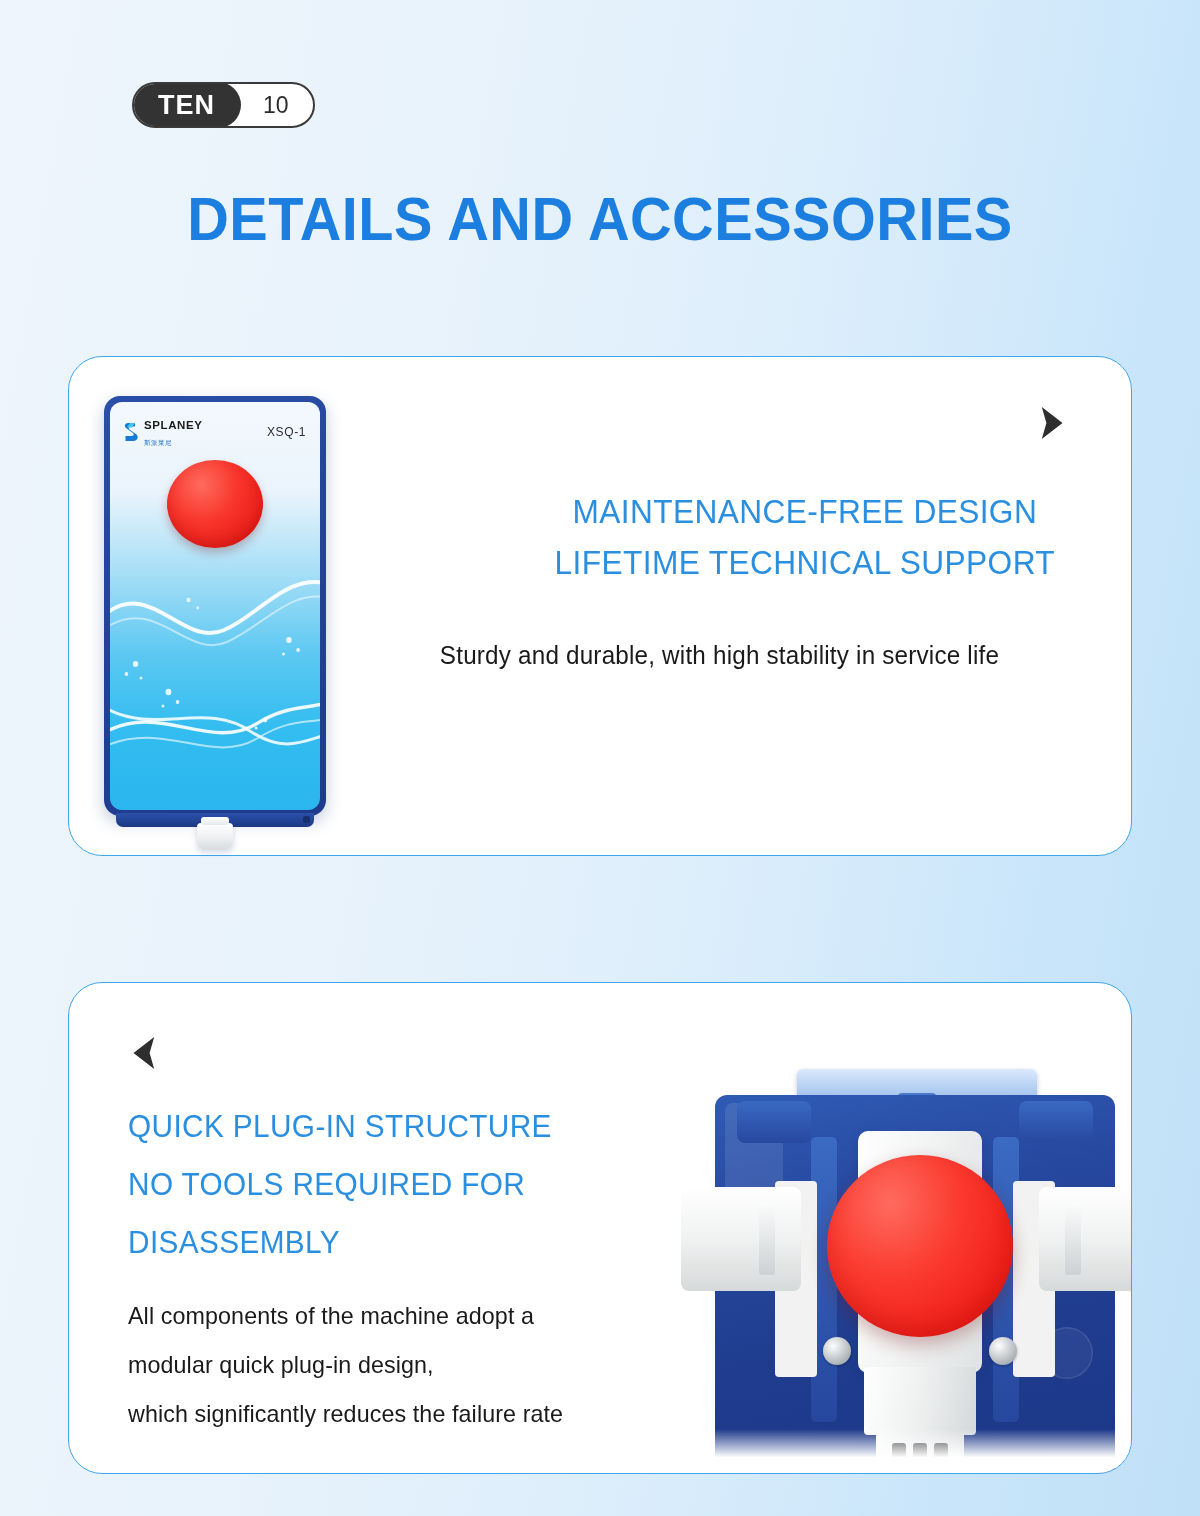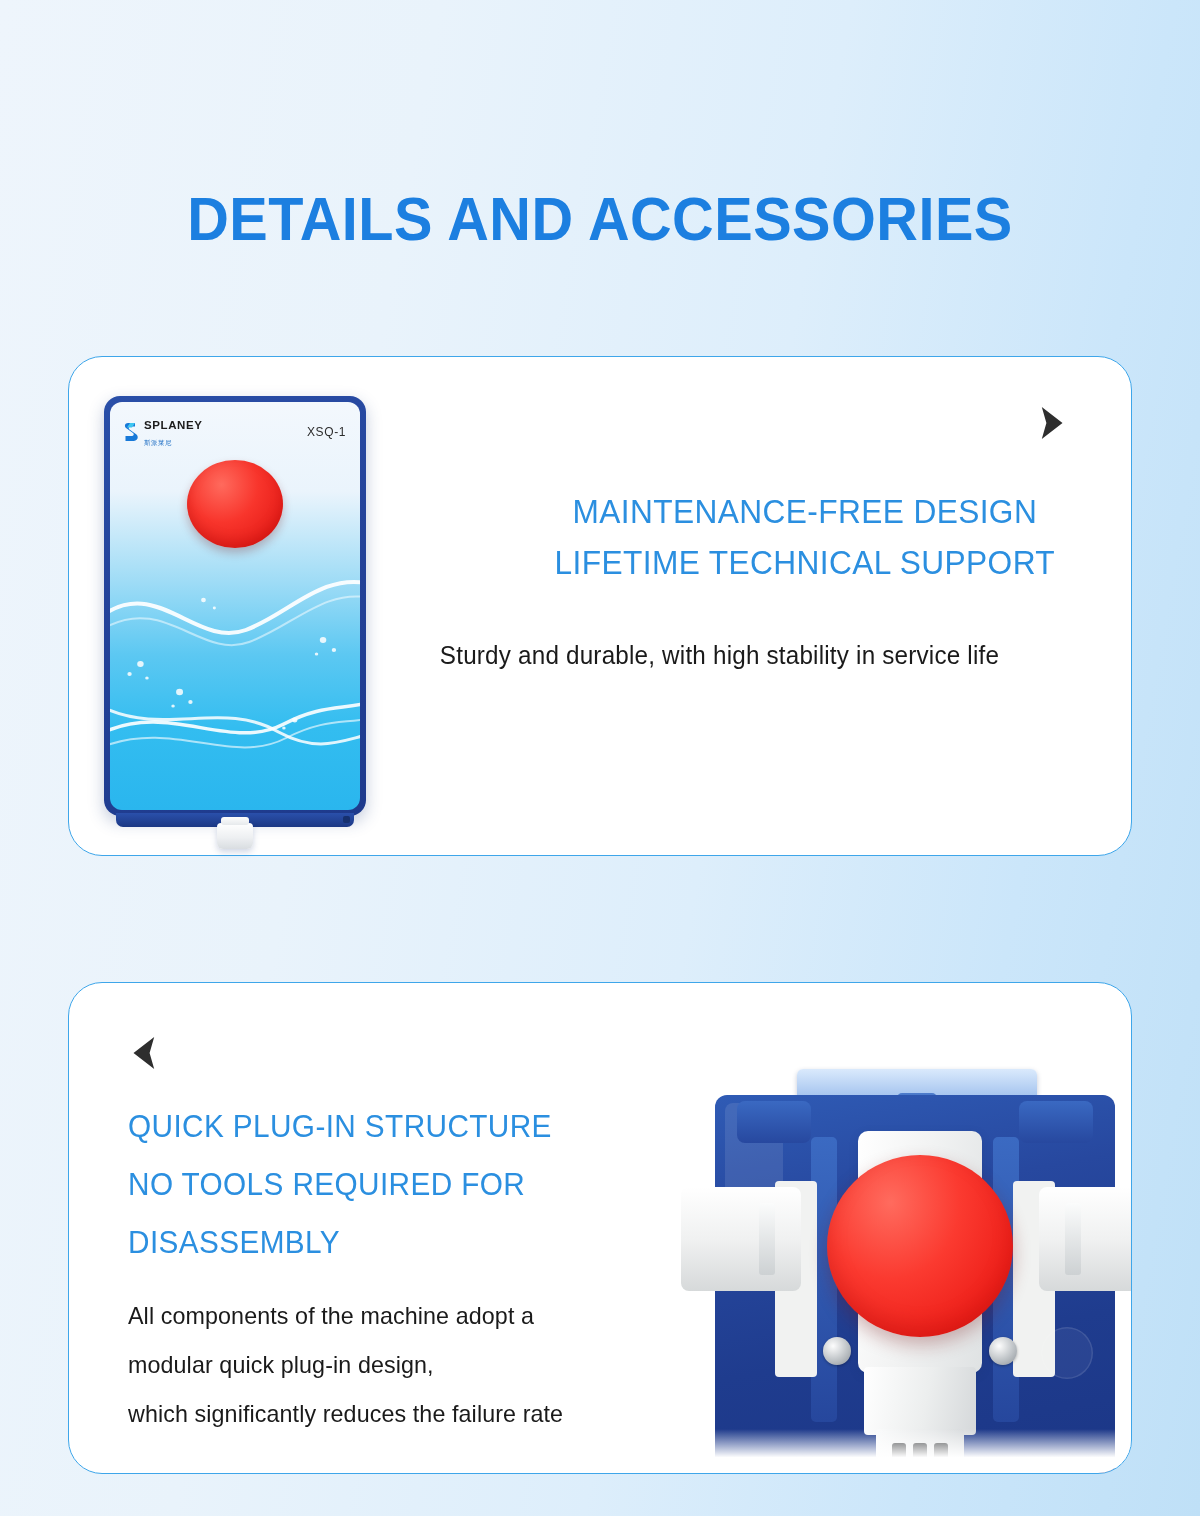--- a/index.html
+++ b/index.html
@@ -81,21 +81,21 @@
   .c2-body{
     position:absolute; left:128px; top:1291px; width:620px;
     color:#1a1a1a; font-size:24px; line-height:49px;
     letter-spacing:0.1px;
     transform:scaleX(0.97); transform-origin:left top;
   }
   .c2-body div{ white-space:nowrap; }
 
   
   .device{
-    position:absolute; left:104px; top:396px; width:262px; height:420px;
+    position:absolute; left:104px; top:396px; width:222px; height:420px;
   }
   .dev-body{
     position:absolute; inset:0;
     border-radius:16px;
     background:linear-gradient(160deg,#2a4fa8 0%,#24439a 40%,#1e3a8c 100%);
     box-shadow:0 6px 16px rgba(40,70,130,.28);
     padding:5px;
   }
   .dev-face{
     position:absolute; left:6px; top:6px; right:6px; bottom:6px;
@@ -233,20 +233,24 @@
   .fade-bottom{
     position:absolute; left:0; bottom:0; width:512px; height:46px;
     background:linear-gradient(180deg,rgba(255,255,255,0),#ffffff 62%);
   }
 </style>
 </head>
 <body>
 
 <div class="page">
 
+  <div class="badge">
+    <span class="badge-word">TEN</span>
+    <span class="badge-num">10</span>
+  </div>
 
   <div class="headline">DETAILS AND ACCESSORIES</div>
 
   <div class="card card-1"></div>
 
   <div class="device">
     <div class="dev-body">
       <div class="dev-face">
 
         <svg class="waves" viewBox="0 0 230 408" preserveAspectRatio="none">

